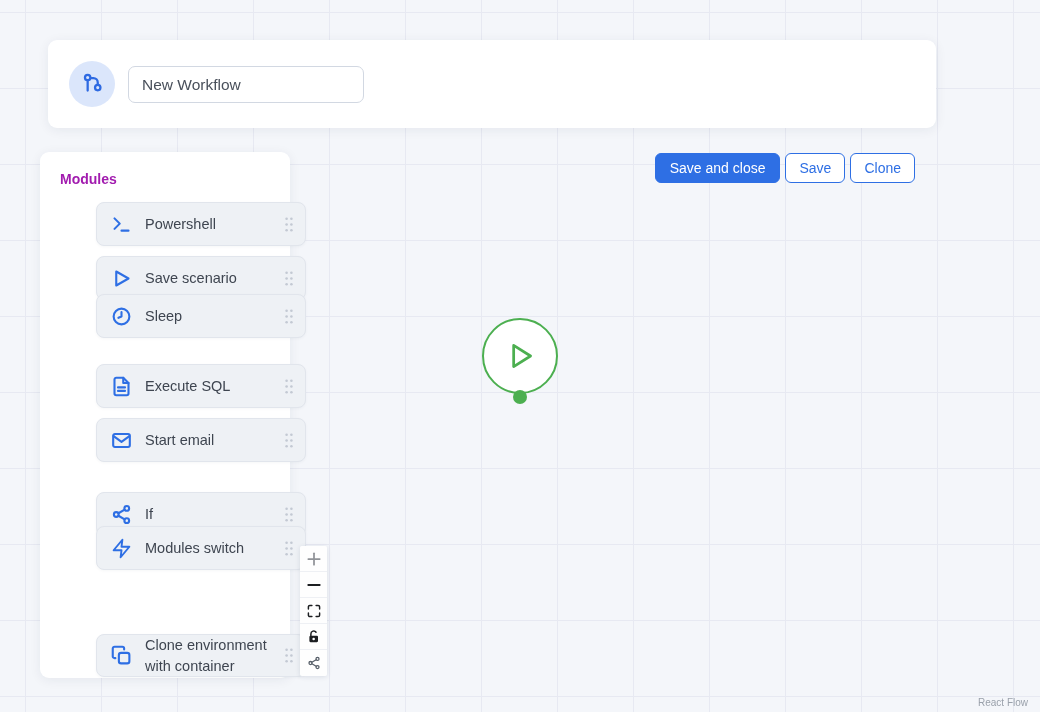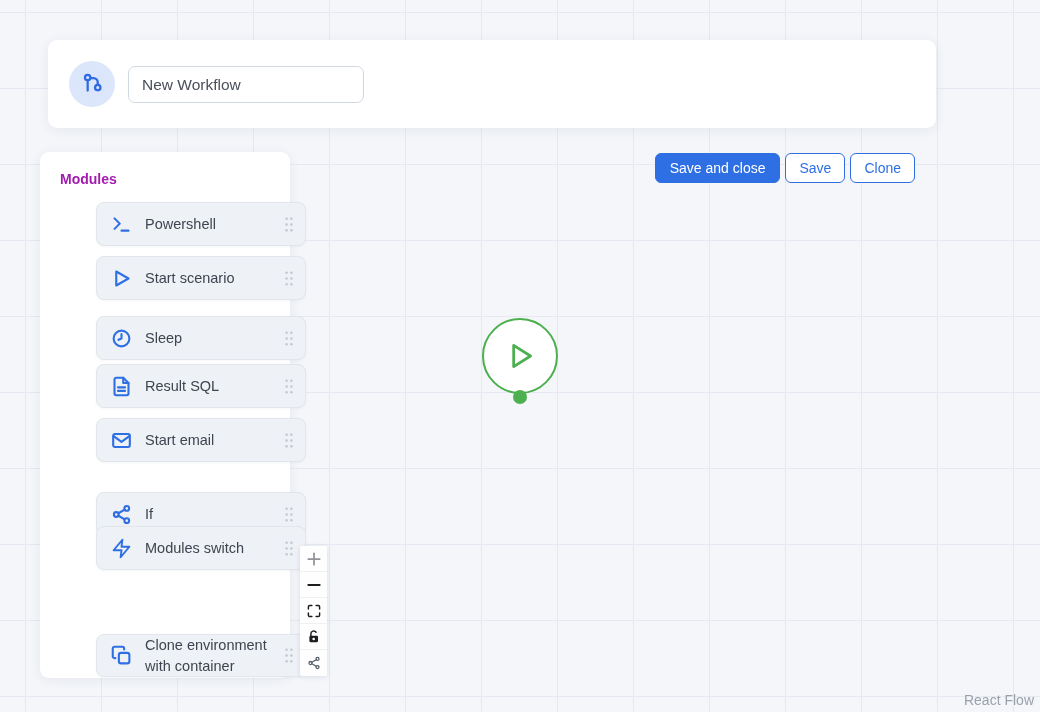--- a/index.html
+++ b/index.html
@@ -71,21 +71,21 @@
     position:absolute;left:300px;top:546px;width:27px;
     box-shadow:0 1px 5px rgba(25,39,70,.12);border-radius:2px;overflow:hidden;
   }
   .ctrl-btn{
     width:27px;height:26px;background:#fefefe;border:none;border-bottom:1px solid #eef0f4;
     display:flex;align-items:center;justify-content:center;padding:0;cursor:pointer;
   }
   .ctrl-btn:last-child{border-bottom:none;}
   
   .attribution{
-    position:absolute;right:6px;bottom:4px;font-size:14px;color:#9aa1ab;cursor:pointer;
+    position:absolute;right:12px;bottom:4px;font-size:10px;color:#9aa1ab;cursor:pointer;
   }
 </style>
 </head>
 <body>
 
 <div class="stage">
 
   <div class="header-card">
     <div class="badge">
       <svg width="26" height="26" viewBox="0 0 24 24" fill="none" stroke="#2e6ae2" stroke-width="2.1" stroke-linecap="round" stroke-linejoin="round">
@@ -125,34 +125,34 @@
           </svg>
       </span>
     </div>
 
     <div class="module-item" style="top:104px">
       <span class="mi-icon">
         <svg width="21" height="21" viewBox="0 0 24 24" fill="none" stroke="#2e6fe4" stroke-width="2.4" stroke-linecap="round" stroke-linejoin="round">
           <polygon points="6 4 20 12 6 20 6 4"></polygon>
         </svg>
       </span>
-      <span class="mi-label">Start scenario</span>
-      <span class="mi-handle">
-        <svg width="10" height="17" viewBox="0 0 10 17" fill="#c3c9d3">
-            <circle cx="2.6" cy="2.8" r="1.3"></circle>
-            <circle cx="7.4" cy="2.8" r="1.3"></circle>
-            <circle cx="2.6" cy="8.5" r="1.3"></circle>
-            <circle cx="7.4" cy="8.5" r="1.3"></circle>
-            <circle cx="2.6" cy="14.2" r="1.3"></circle>
-            <circle cx="7.4" cy="14.2" r="1.3"></circle>
-          </svg>
-      </span>
-    </div>
-
-    <div class="module-item" style="top:164px">
+      <span class="mi-label">Save scenario</span>
+      <span class="mi-handle">
+        <svg width="10" height="17" viewBox="0 0 10 17" fill="#c3c9d3">
+            <circle cx="2.6" cy="2.8" r="1.3"></circle>
+            <circle cx="7.4" cy="2.8" r="1.3"></circle>
+            <circle cx="2.6" cy="8.5" r="1.3"></circle>
+            <circle cx="7.4" cy="8.5" r="1.3"></circle>
+            <circle cx="2.6" cy="14.2" r="1.3"></circle>
+            <circle cx="7.4" cy="14.2" r="1.3"></circle>
+          </svg>
+      </span>
+    </div>
+
+    <div class="module-item" style="top:142px">
       <span class="mi-icon">
         <svg width="21" height="21" viewBox="0 0 24 24" fill="none" stroke="#2e6fe4" stroke-width="2.4" stroke-linecap="round" stroke-linejoin="round">
           <circle cx="12" cy="12" r="9"></circle>
             <polyline points="12 7 12 12 8.5 13.5"></polyline>
         </svg>
       </span>
       <span class="mi-label">Sleep</span>
       <span class="mi-handle">
         <svg width="10" height="17" viewBox="0 0 10 17" fill="#c3c9d3">
             <circle cx="2.6" cy="2.8" r="1.3"></circle>
@@ -167,21 +167,21 @@
 
     <div class="module-item" style="top:212px">
       <span class="mi-icon">
         <svg width="21" height="21" viewBox="0 0 24 24" fill="none" stroke="#2e6fe4" stroke-width="2.4" stroke-linecap="round" stroke-linejoin="round">
           <path d="M14 2H6a2 2 0 0 0-2 2v16a2 2 0 0 0 2 2h12a2 2 0 0 0 2-2V8z"></path>
           <polyline points="14 2 14 8 20 8"></polyline>
           <line x1="16" y1="13" x2="8" y2="13"></line>
             <line x1="16" y1="17" x2="8" y2="17"></line>
         </svg>
       </span>
-      <span class="mi-label">Result SQL</span>
+      <span class="mi-label">Execute SQL</span>
       <span class="mi-handle">
         <svg width="10" height="17" viewBox="0 0 10 17" fill="#c3c9d3">
             <circle cx="2.6" cy="2.8" r="1.3"></circle>
             <circle cx="7.4" cy="2.8" r="1.3"></circle>
             <circle cx="2.6" cy="8.5" r="1.3"></circle>
             <circle cx="7.4" cy="8.5" r="1.3"></circle>
             <circle cx="2.6" cy="14.2" r="1.3"></circle>
             <circle cx="7.4" cy="14.2" r="1.3"></circle>
           </svg>
       </span>

